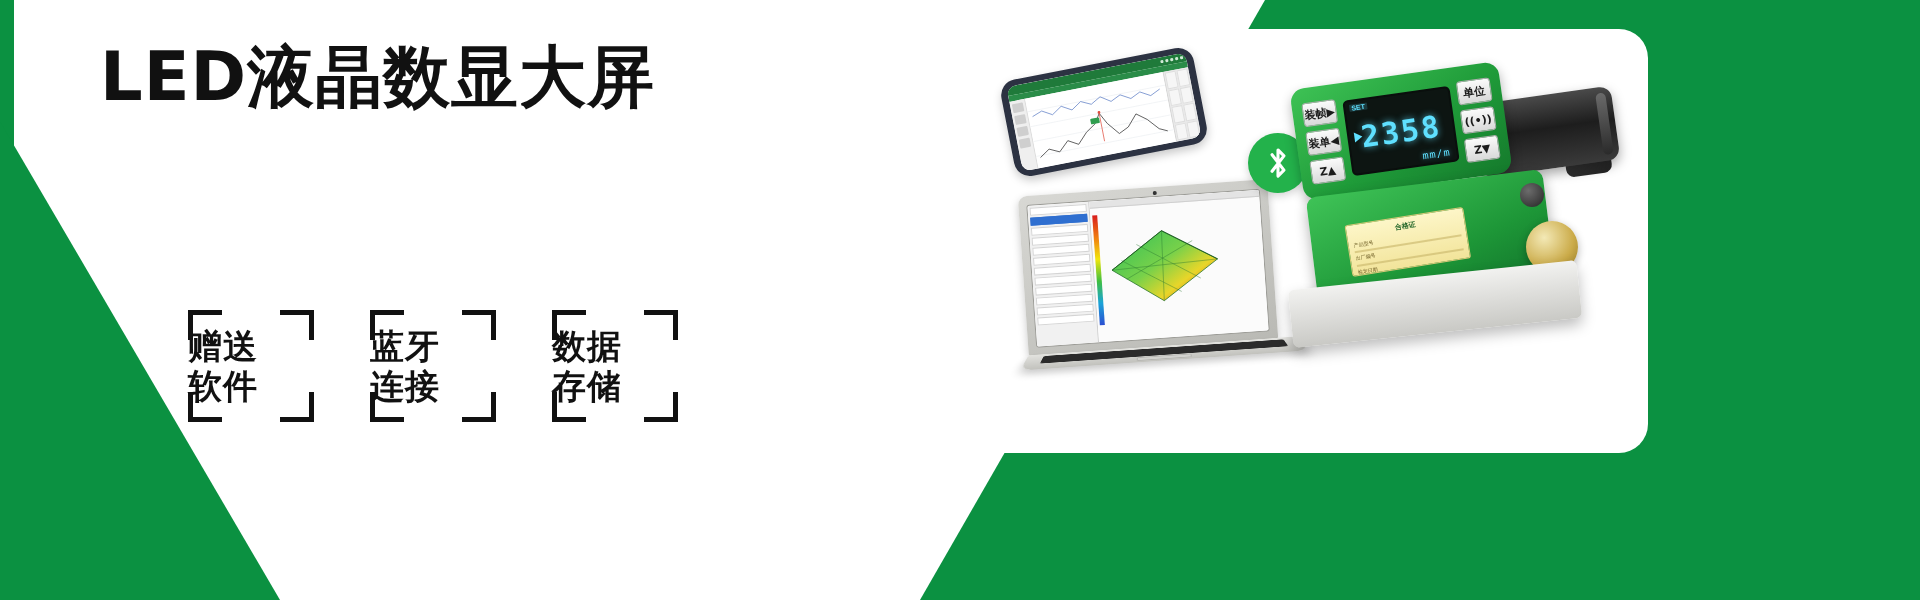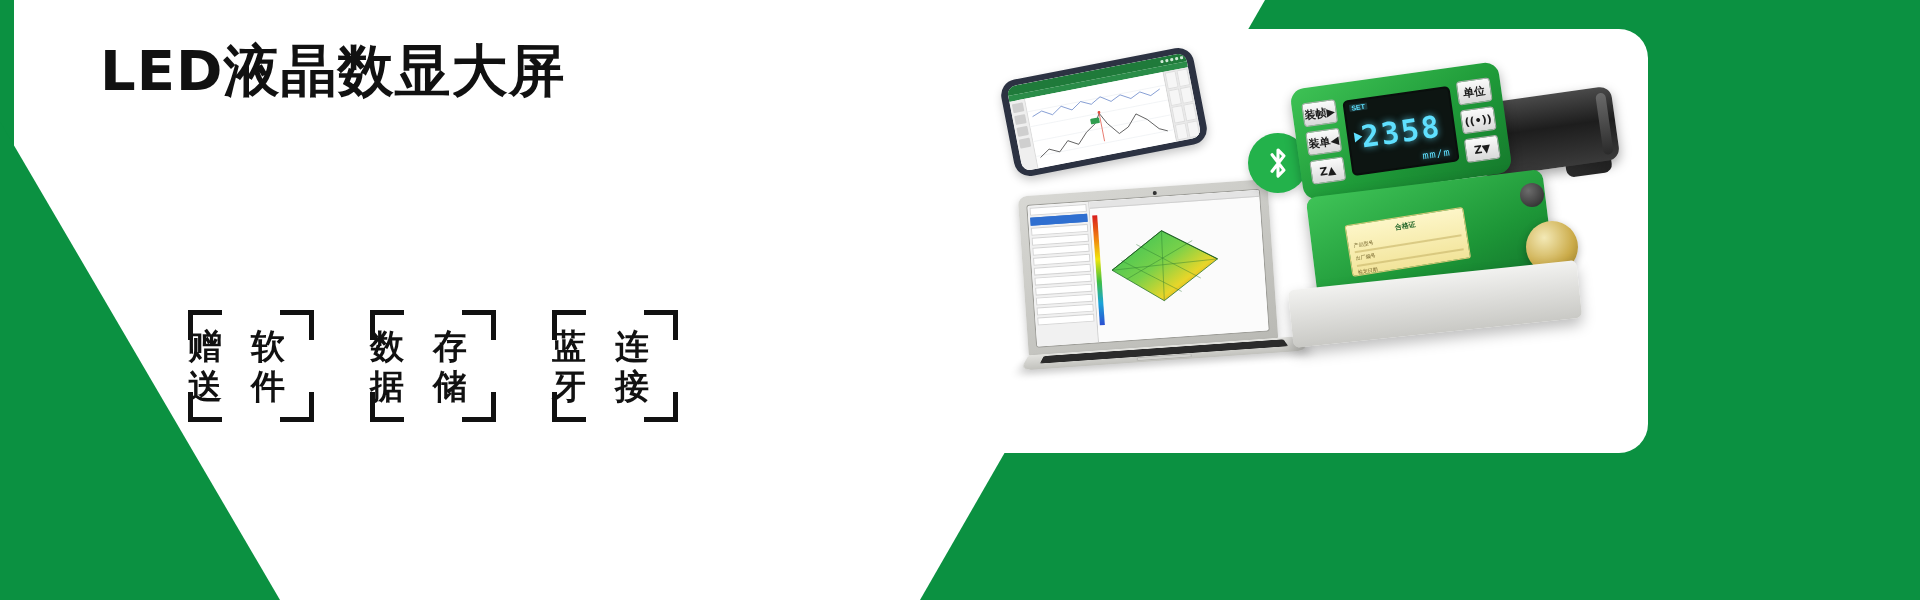--- a/index.html
+++ b/index.html
@@ -57,21 +57,21 @@
   }
 
   
   .left-col {
     position:absolute;
     left:100px; top:40px;
     width:760px; height:520px;
   }
   .headline {
     font-family:"DejaVu Sans","Liberation Sans",sans-serif;
-    font-size:56px;
+    font-size:67px;
     font-weight:700;
     letter-spacing:1px;
     color:#111111;
     line-height:1.12;
     white-space:nowrap;
   }
   .subtitle-bar {
     margin-top:46px;
     display:inline-block;
     background:#0b9141;
@@ -87,21 +87,22 @@
   .badges {
     position:absolute;
     left:188px; top:310px;
     display:flex;
     gap:56px;
   }
   .badge {
     position:relative;
     width:126px; height:112px;
     display:flex;
-    align-items:center;
+    flex-direction:column;
+    align-items:flex-start;
     justify-content:center;
   }
   .badge .bk {
     position:absolute;
     width:34px; height:30px;
     border-color:#111111;
     border-style:solid;
     border-width:0;
   }
   .badge .bk.tl { left:0;  top:0;    border-top-width:5px; border-left-width:5px; }
@@ -374,31 +375,31 @@
       <span class="bk br"></span>
       <div class="badge-line">赠送</div>
       <div class="badge-line">软件</div>
     </div>
 
     <div class="badge">
       <span class="bk tl"></span>
       <span class="bk tr"></span>
       <span class="bk bl"></span>
       <span class="bk br"></span>
-      <div class="badge-line">数据</div>
-      <div class="badge-line">存储</div>
+      <div class="badge-line">蓝牙</div>
+      <div class="badge-line">连接</div>
     </div>
 
     <div class="badge">
       <span class="bk tl"></span>
       <span class="bk tr"></span>
       <span class="bk bl"></span>
       <span class="bk br"></span>
-      <div class="badge-line">蓝牙</div>
-      <div class="badge-line">连接</div>
+      <div class="badge-line">数据</div>
+      <div class="badge-line">存储</div>
     </div>
 
   </div>
 
   <div class="photo-stage">
 
     <div class="phone">
       <div class="phone-screen">
         <div class="phone-topbar">
           <i></i>

